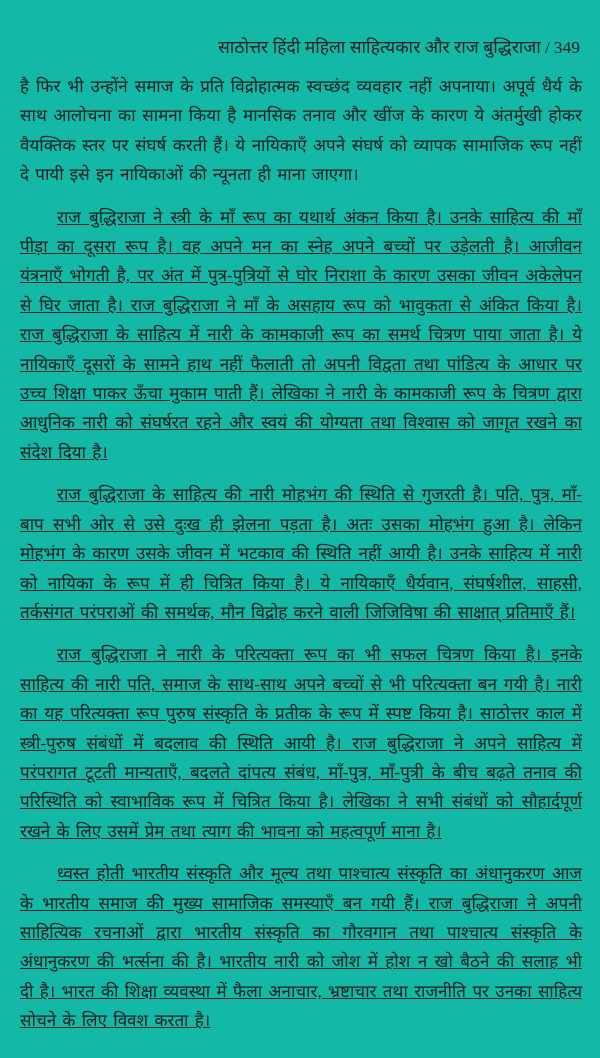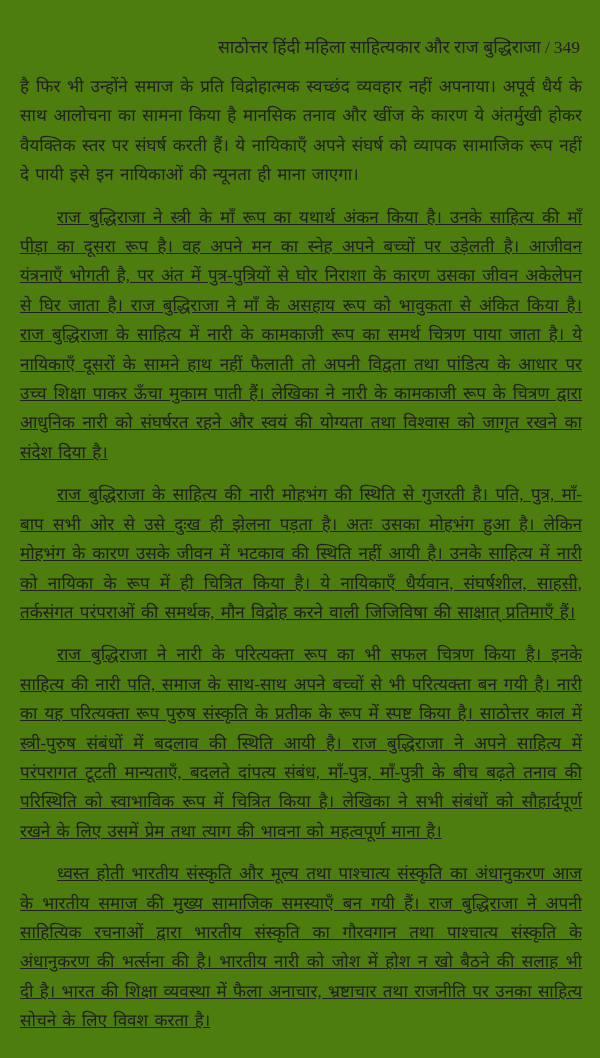--- a/index.html
+++ b/index.html
@@ -12,21 +12,21 @@
     background: #fefefe;
     font-family: "Liberation Serif", serif;
     color: #1e1e1e;
     overflow: hidden;
   }
   .page {
     box-sizing: border-box;
     width: 600px;
     height: 1058px;
     padding: 36px 18px 20px 20px;
-    background: #4d7c0f;
+    background: #14b8a6;
   }
   .running-head {
     text-align: right;
     font-size: 17.5px;
     line-height: 22px;
     margin: 0 2px 14px 0;
     color: #222222;
     white-space: nowrap;
   }
   .running-head .sep {

